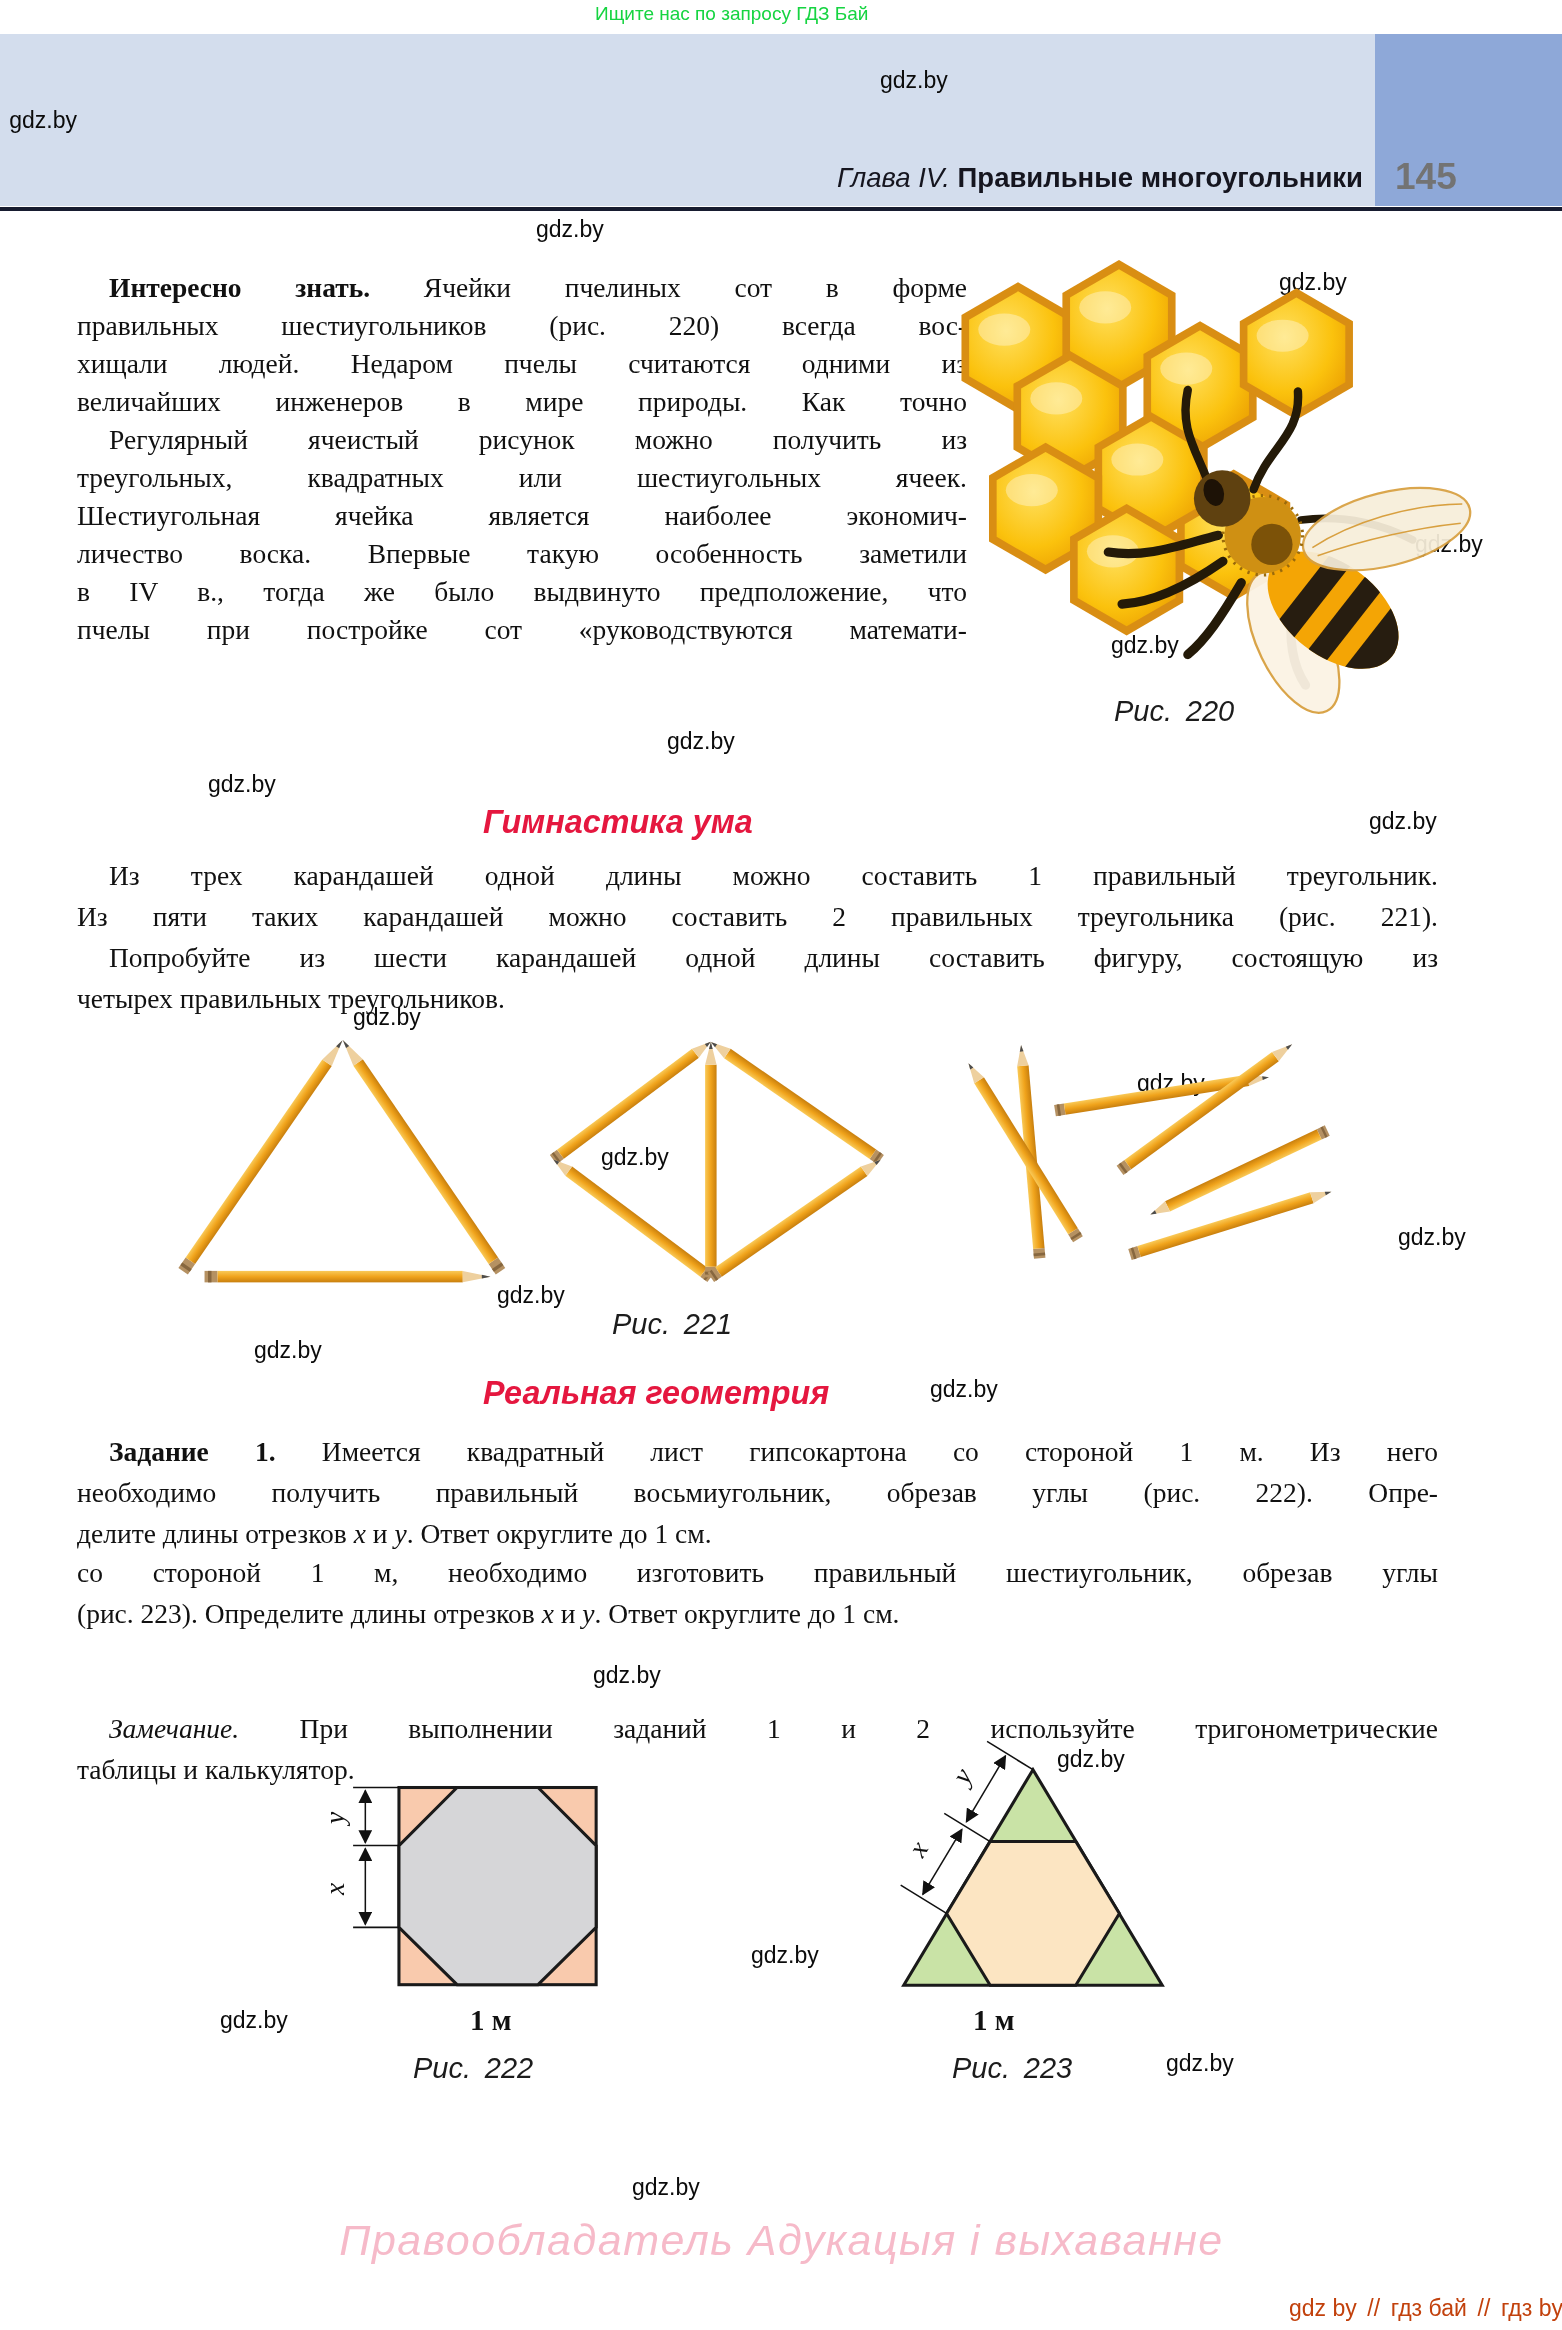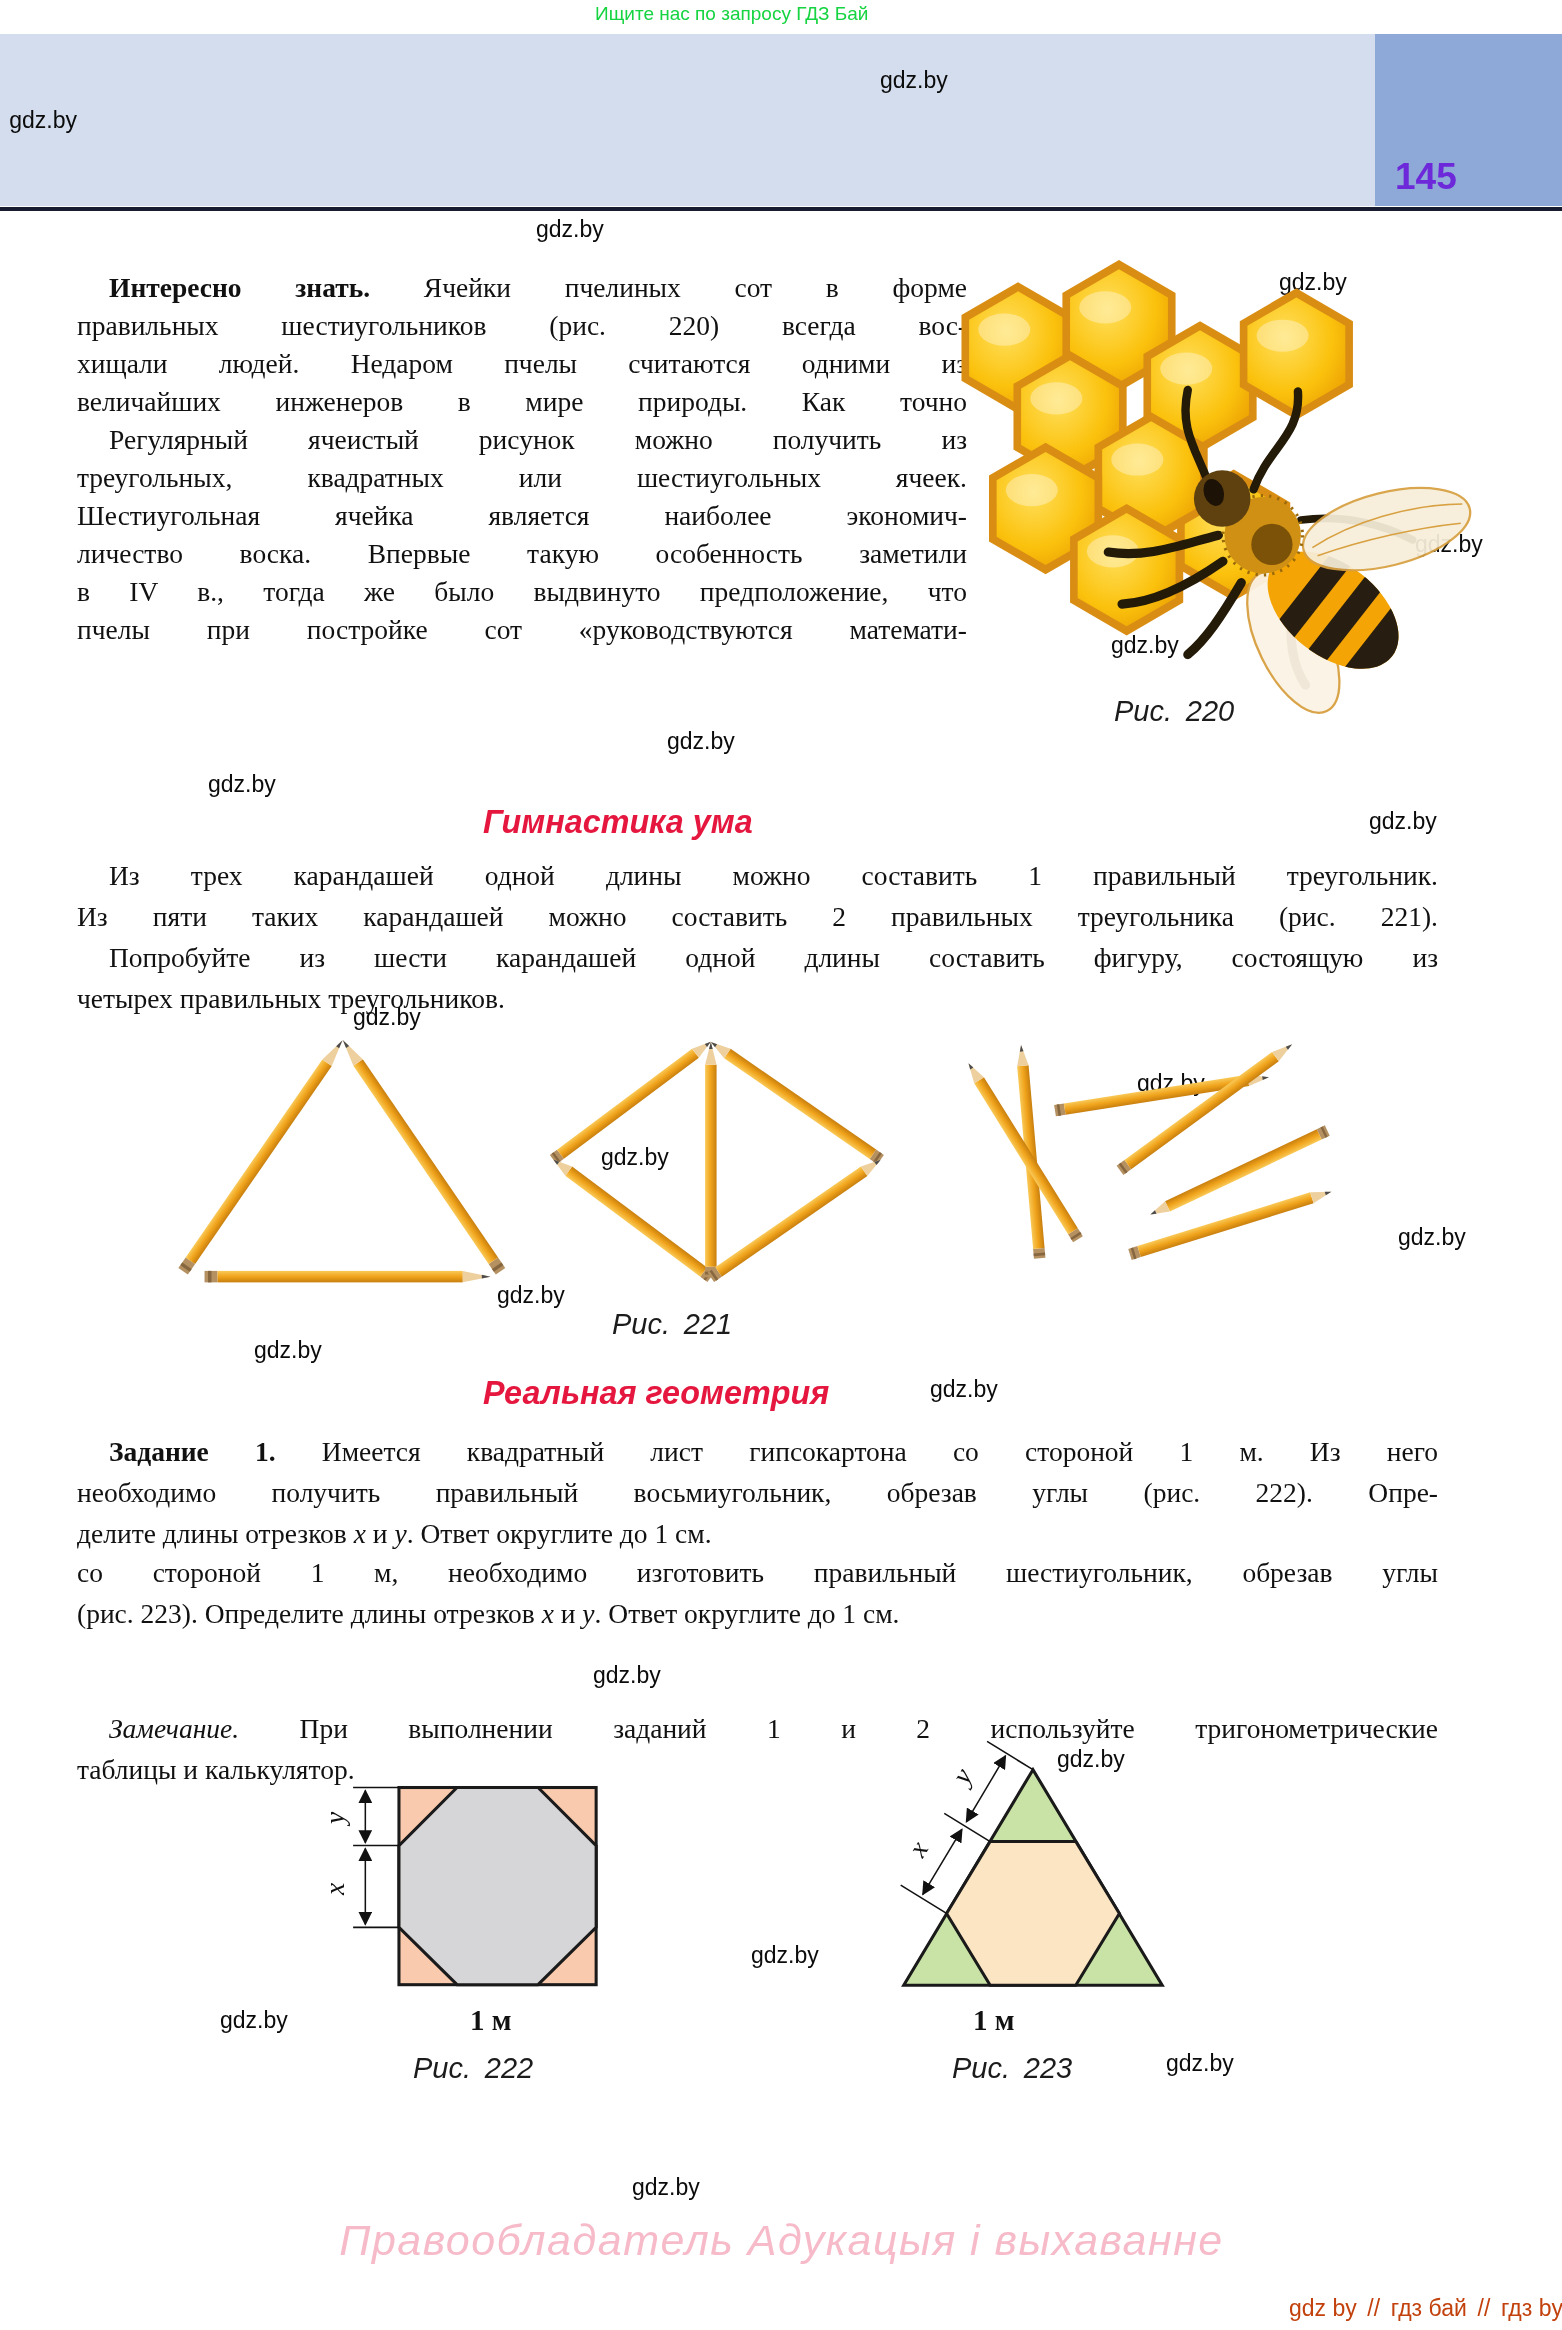--- a/index.html
+++ b/index.html
@@ -7,21 +7,21 @@
         font-family:"Liberation Serif","DejaVu Serif",serif;color:#111;}
   
   .band{position:absolute;left:0;top:34px;width:1563px;height:172px;background:#d3dded;}
   .pagebox{position:absolute;left:1375px;top:34px;width:188px;height:172px;background:#8ea8d8;}
   .bandline{position:absolute;left:0;top:207px;width:1563px;height:3.8px;background:#171c30;}
   .chapter{position:absolute;right:200px;top:162px;font-family:"Liberation Sans",sans-serif;
            font-size:27.5px;color:#15151f;white-space:nowrap;}
   .chapter .it{font-style:italic;font-weight:400;margin-right:7.7px;}
   .chapter .bd{font-weight:700;}
   .pagenum{position:absolute;left:1395px;top:156px;font-family:"Liberation Sans",sans-serif;
-           font-size:37px;font-weight:600;color:#6d28d9;}
+           font-size:37px;font-weight:600;color:#737373;}
   .promo{position:absolute;left:595px;top:3.1px;font-family:"Liberation Sans",sans-serif;
          font-size:19px;font-weight:500;color:#16d441;white-space:nowrap;}
   .wm{position:absolute;font-family:"Liberation Sans",sans-serif;font-size:23px;color:#0b0b0b;white-space:nowrap;}
   
   .para{position:absolute;font-size:27.5px;}
   .ln{text-align:justify;text-align-last:justify;}
   .ln.ll{text-align-last:left;}
   .ind{text-indent:32px;}
   .lh50 .ln{height:38px;line-height:38px;}
   .lh53 .ln{height:41px;line-height:41px;}
@@ -50,20 +50,23 @@
 </head>
 <body>
 
 <div id="page">
 
   <div class="promo">Ищите нас по запросу ГДЗ Бай</div>
 
   <div class="band"></div>
   <div class="pagebox"></div>
   <div class="bandline"></div>
+  <div class="chapter">
+    <span class="it">Глава IV.</span><span class="bd">Правильные многоугольники</span>
+  </div>
   <div class="pagenum">145</div>
 
   <span class="wm" style="left:9.2px;top:107px">gdz.by</span>
   <span class="wm" style="left:880px;top:67px">gdz.by</span>
   <span class="wm" style="left:536px;top:216px">gdz.by</span>
   <span class="wm" style="left:1279px;top:269px">gdz.by</span>
   <span class="wm" style="left:1415px;top:531px">gdz.by</span>
   <span class="wm" style="left:1111px;top:632px">gdz.by</span>
   <span class="wm" style="left:208px;top:771px">gdz.by</span>
   <span class="wm" style="left:667px;top:728px">gdz.by</span>

